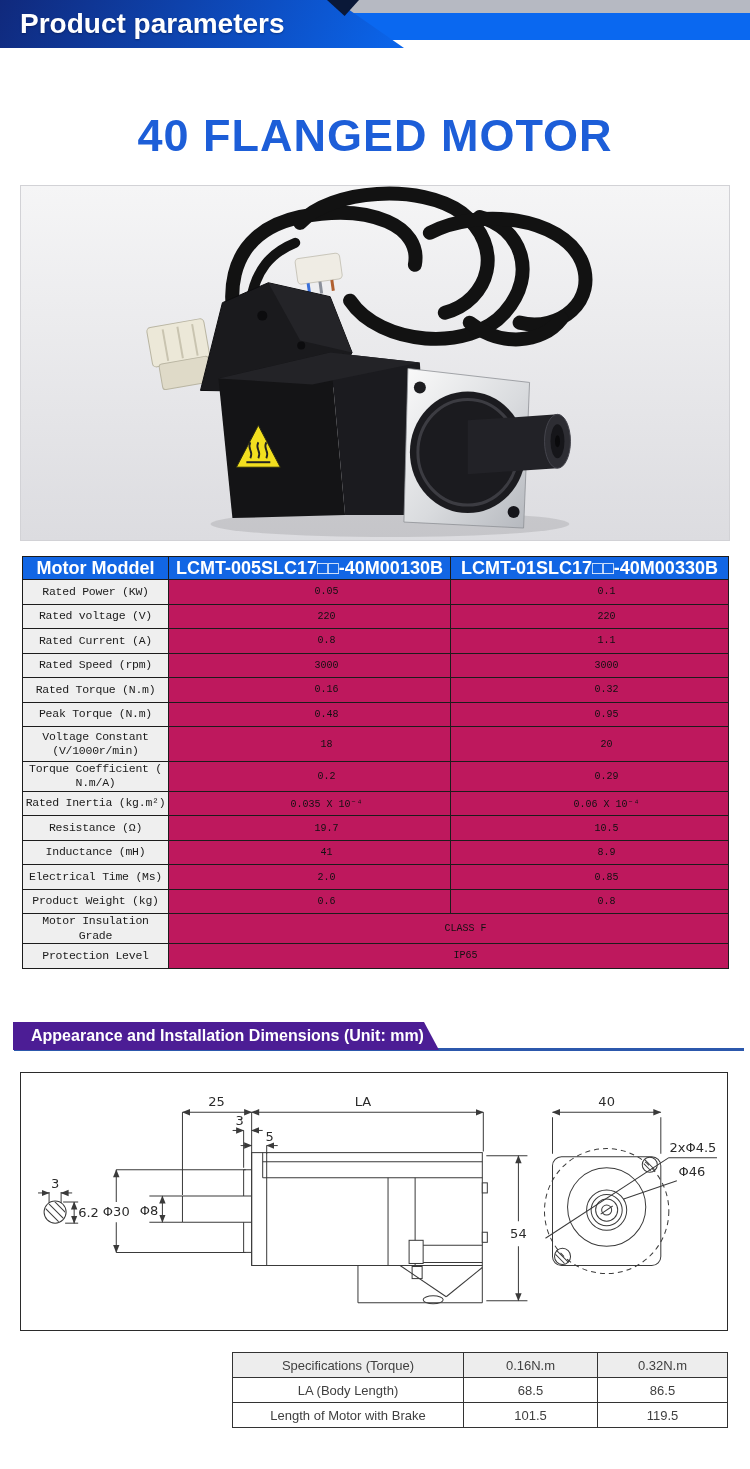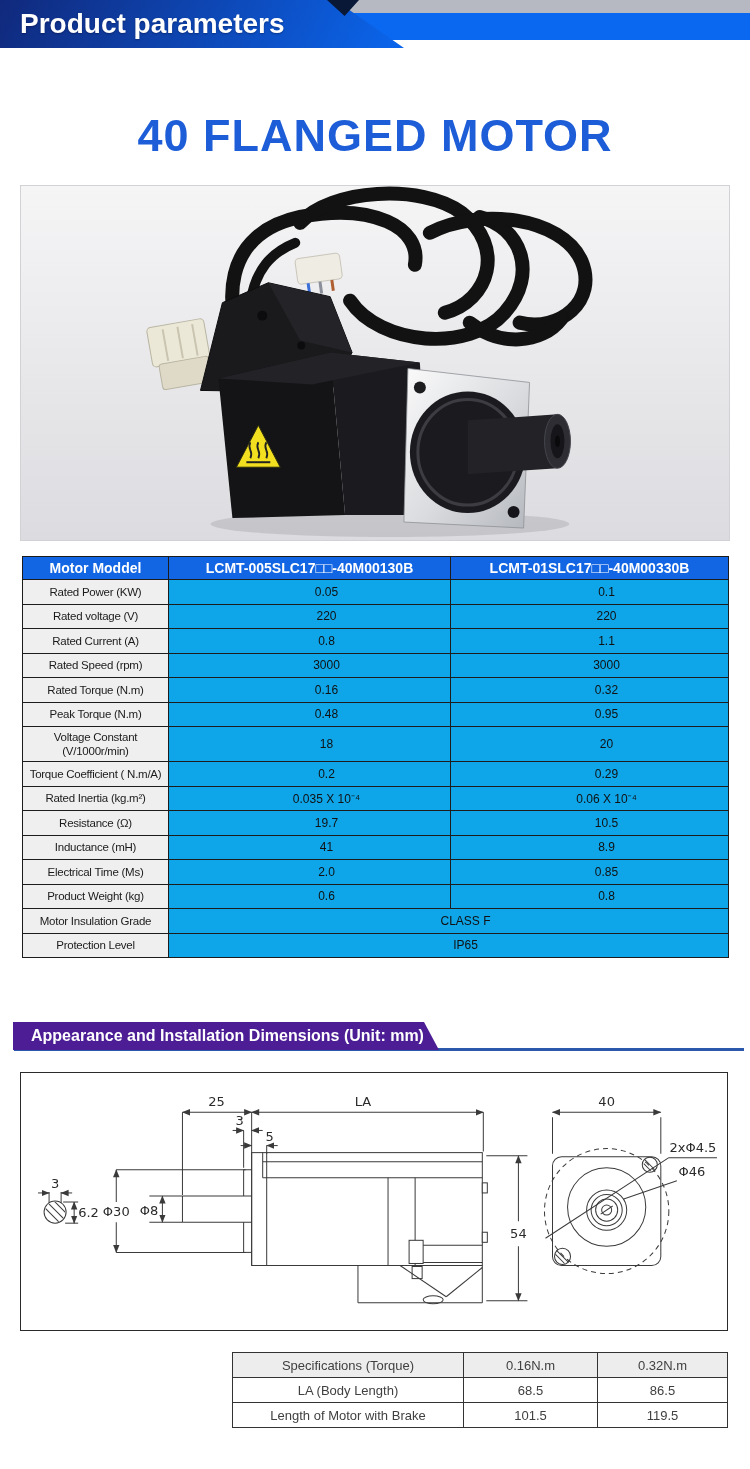--- a/index.html
+++ b/index.html
@@ -25,26 +25,26 @@
   
   .photo{position:absolute;top:185px;left:20px;width:708px;height:354px;
         border:1px solid #d2d2d6;background:#ececee;}
   .photo svg{position:absolute;left:0;top:0;width:100%;height:100%;}
 
   
   .spec-table{position:absolute;top:556px;left:22px;width:706px;border-collapse:collapse;
         table-layout:fixed;}
   .spec-table td,.spec-table th{border:1.5px solid #1c1c1c;text-align:center;vertical-align:middle;
         padding:0 2px;overflow:hidden;}
-  .spec-table th{background:#1266e4;color:#ffffff;font-size:14px;font-weight:bold;height:22px;}
-  .spec-table td{height:23.5px;}
+  .spec-table th{background:#1266e4;color:#ffffff;font-size:18px;font-weight:bold;height:22px;}
+  .spec-table td{height:23.5px;font-family:Liberation Mono, monospace;}
   .spec-table tr.tall td{height:34px;}
   .spec-table .lbl{background:#efefef;font-size:11.5px;letter-spacing:-0.25px;color:#1b1b1b;
         white-space:pre-line;line-height:1.25;}
-  .spec-table .val{background:#0ea5e9;font-size:12px;color:#111111;padding-left:36px;}
+  .spec-table .val{background:#be185d;font-size:10px;color:#111111;padding-left:36px;}
 
   
   .underline2{position:absolute;top:1048px;left:14px;width:730px;height:3px;background:#2c58ac;}
   .banner2{position:absolute;top:1022px;left:13px;width:426px;height:28px;background:#4c1d95;
         clip-path:polygon(0 0,calc(100% - 15px) 0,100% 100%,0 100%);
         display:flex;align-items:center;padding-left:18px;box-sizing:border-box;
         color:#ffffff;font-weight:bold;font-size:16px;}
 
   
   .drawing{position:absolute;top:1072px;left:20px;width:708px;height:259px;

